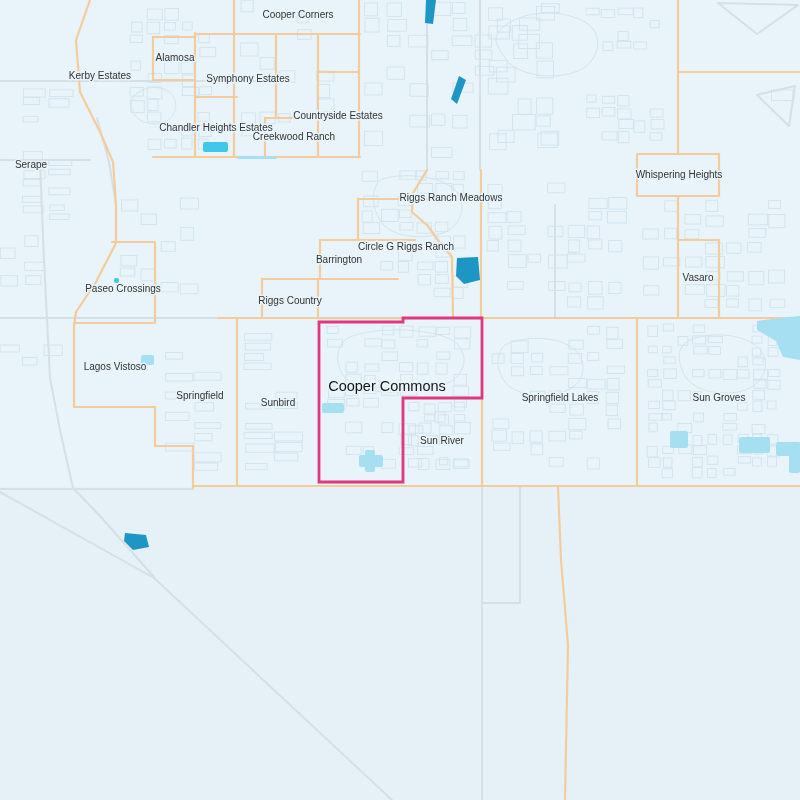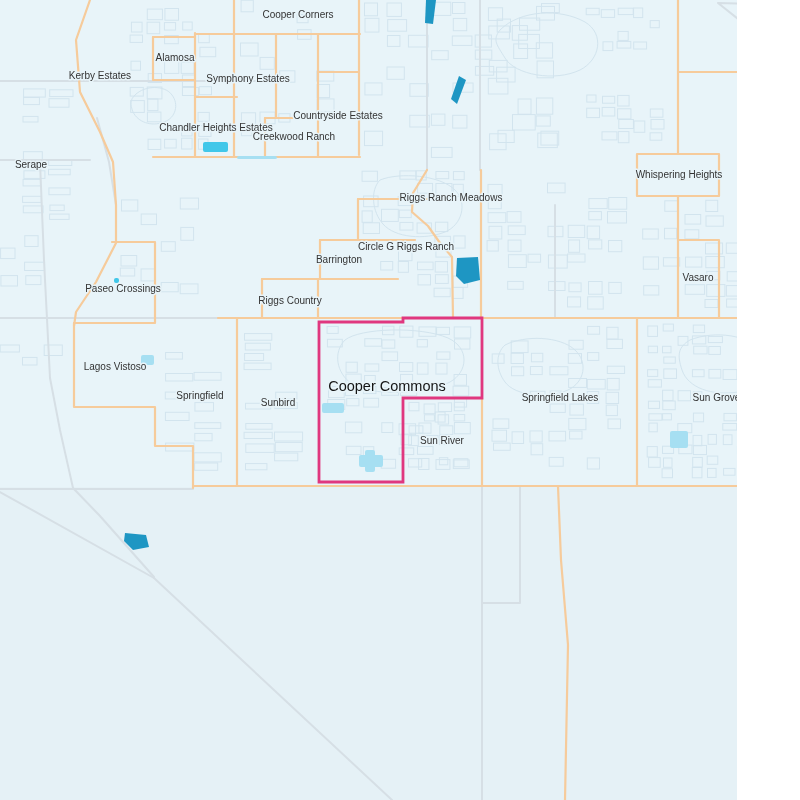--- a/index.html
+++ b/index.html
@@ -1,16 +1,16 @@
 <!DOCTYPE html>
 <html><head>
 <meta charset="utf-8">
 <style>
   html,body{margin:0;padding:0;background:#fff;}
-  .map-root{position:relative;width:737px;height:800px;overflow:hidden;
+  .map-root{position:relative;width:800px;height:800px;overflow:hidden;
     font-family:"Liberation Sans",sans-serif;}
   svg{display:block;}
   text.map-label{paint-order:stroke;stroke-linejoin:round;
     font-family:"Liberation Sans",sans-serif;}
 </style>
 </head>
 <body>
 
 <div class="map-root">
   <svg id="map" width="800" height="800" viewBox="0 0 800 800">

